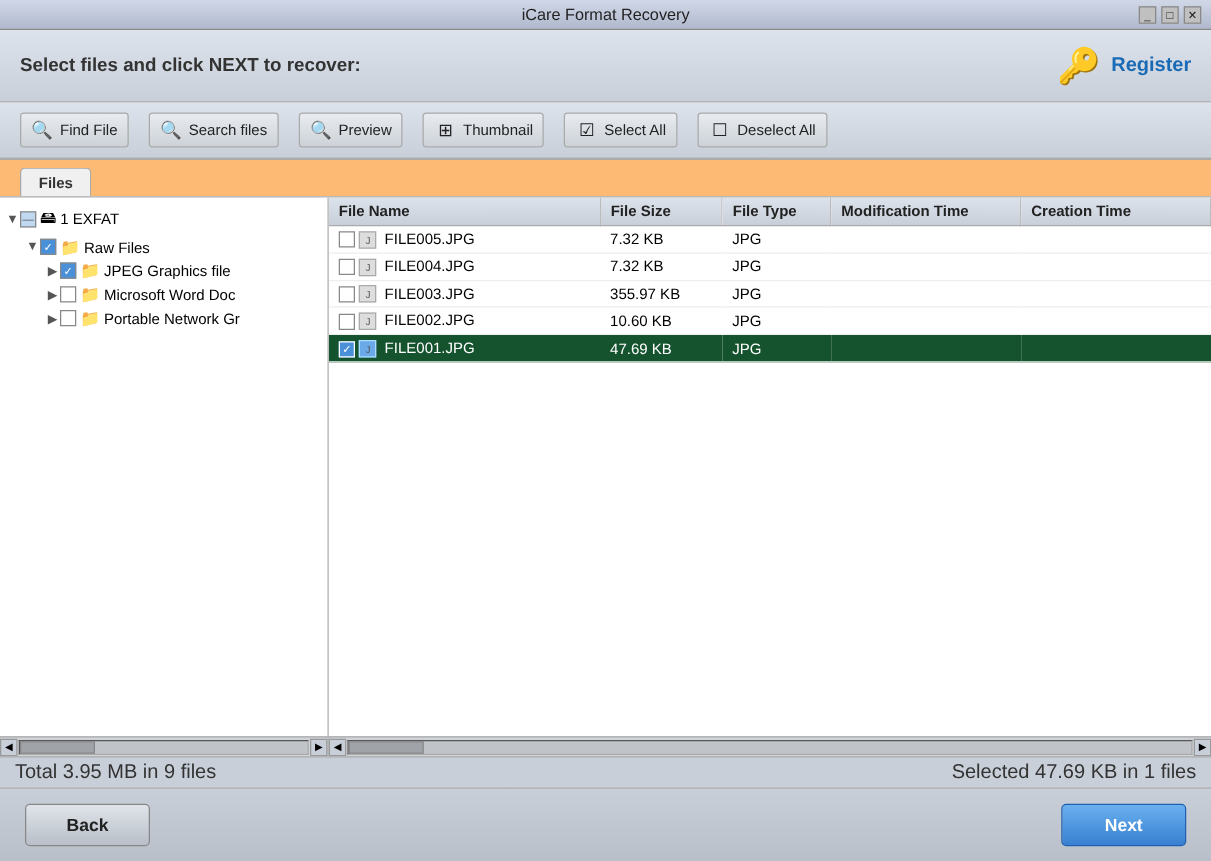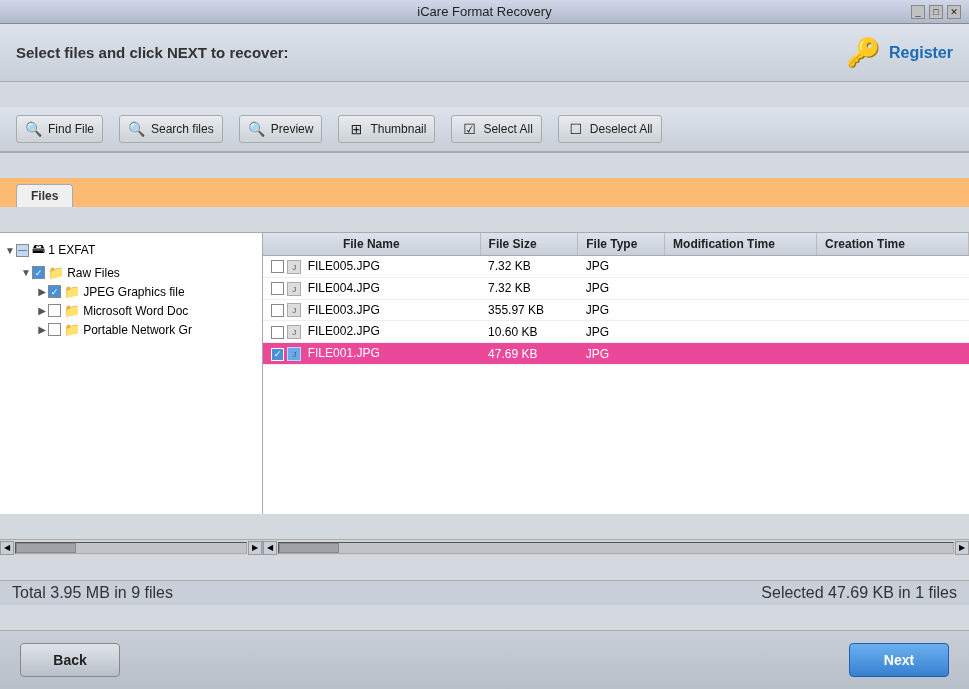--- a/index.html
+++ b/index.html
@@ -43,21 +43,20 @@
       justify-content: center;
       cursor: pointer;
     }
 
     
     #main-content {
       flex: 1;
       background: #d4d8df;
       display: flex;
       flex-direction: column;
-      gap: 25px;
     }
 
     
     #header {
       background: linear-gradient(to bottom, #dde3ec, #c8cfd8);
       padding: 12px 16px;
       display: flex;
       align-items: center;
       justify-content: space-between;
       border-bottom: 1px solid #aaa;
@@ -215,21 +214,21 @@
       border-right: 1px solid #bbb;
       padding: 4px 8px;
       text-align: left;
       font-weight: bold;
       color: #222;
       position: sticky;
       top: 0;
       white-space: nowrap;
     }
     tbody tr { cursor: pointer; }
-    tbody tr.selected { background: #ec4899; color: white; }
+    tbody tr.selected { background: #14532d; color: white; }
     tbody td {
       padding: 3px 8px;
       border-bottom: 1px solid #eee;
       white-space: nowrap;
     }
     .row-checkbox {
       width: 13px;
       height: 13px;
       border: 1px solid #888;
       background: white;
@@ -433,21 +432,21 @@
         <span class="tree-icon folder-icon">📁</span>
         <span>Portable Network Gr</span>
       </div>
     </div>
 
     <div id="file-list-panel">
       <div id="file-table">
         <table>
           <thead>
             <tr>
-              <th style="width: 200px; text-align: center;">
+              <th style="width: 200px;">
                 <span>File Name</span>
               </th>
               <th style="width: 90px;">
                 <span>File Size</span>
               </th>
               <th style="width: 80px;">
                 <span>File Type</span>
               </th>
               <th style="width: 140px;">
                 <span>Modification Time</span>

